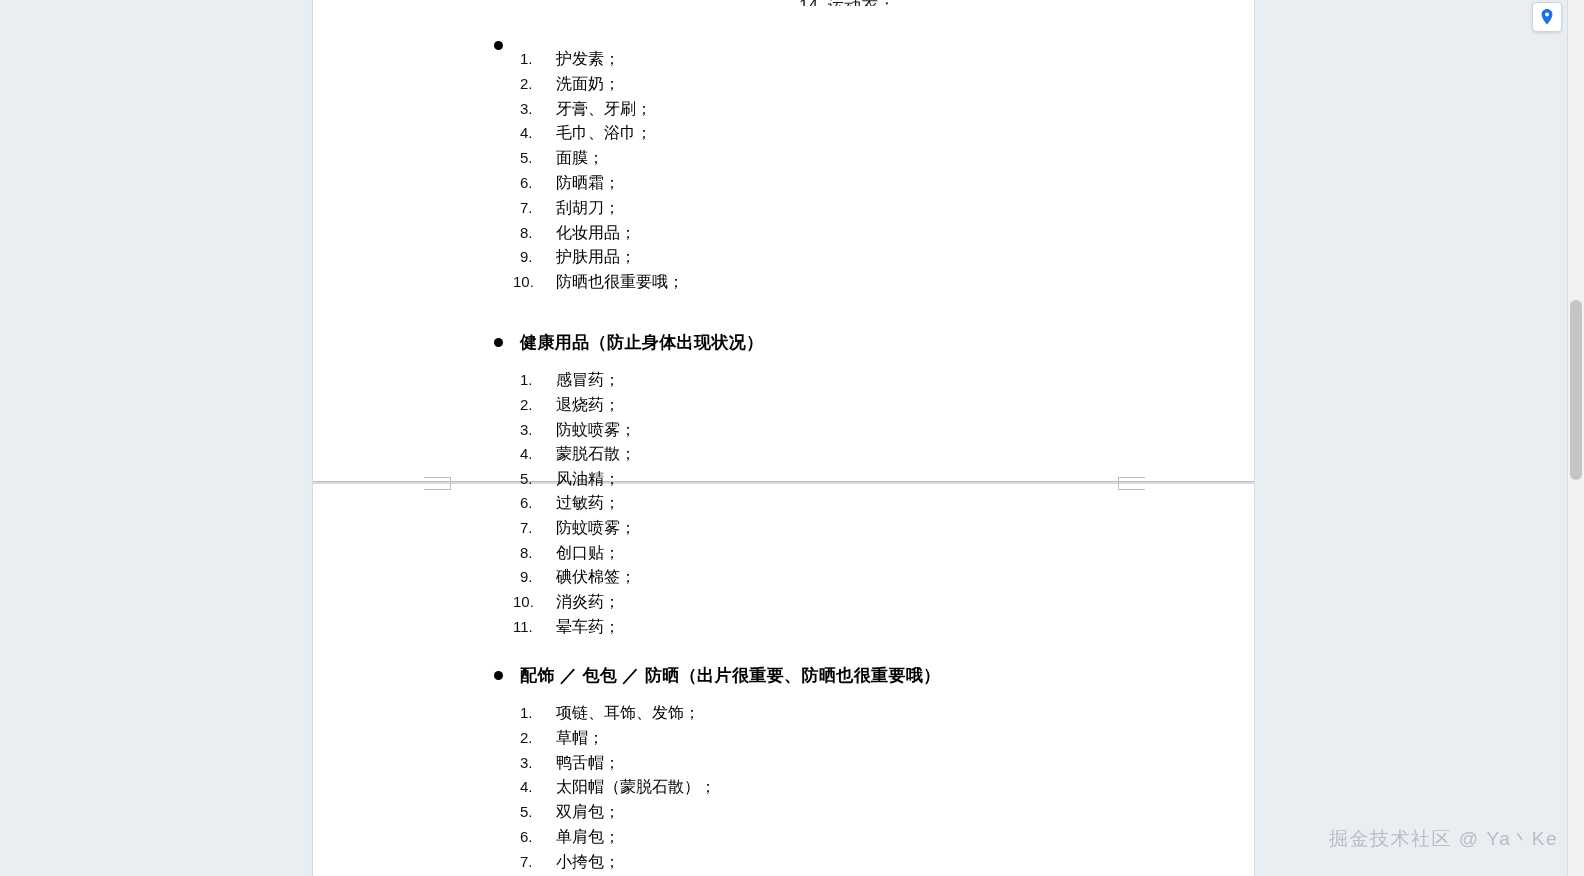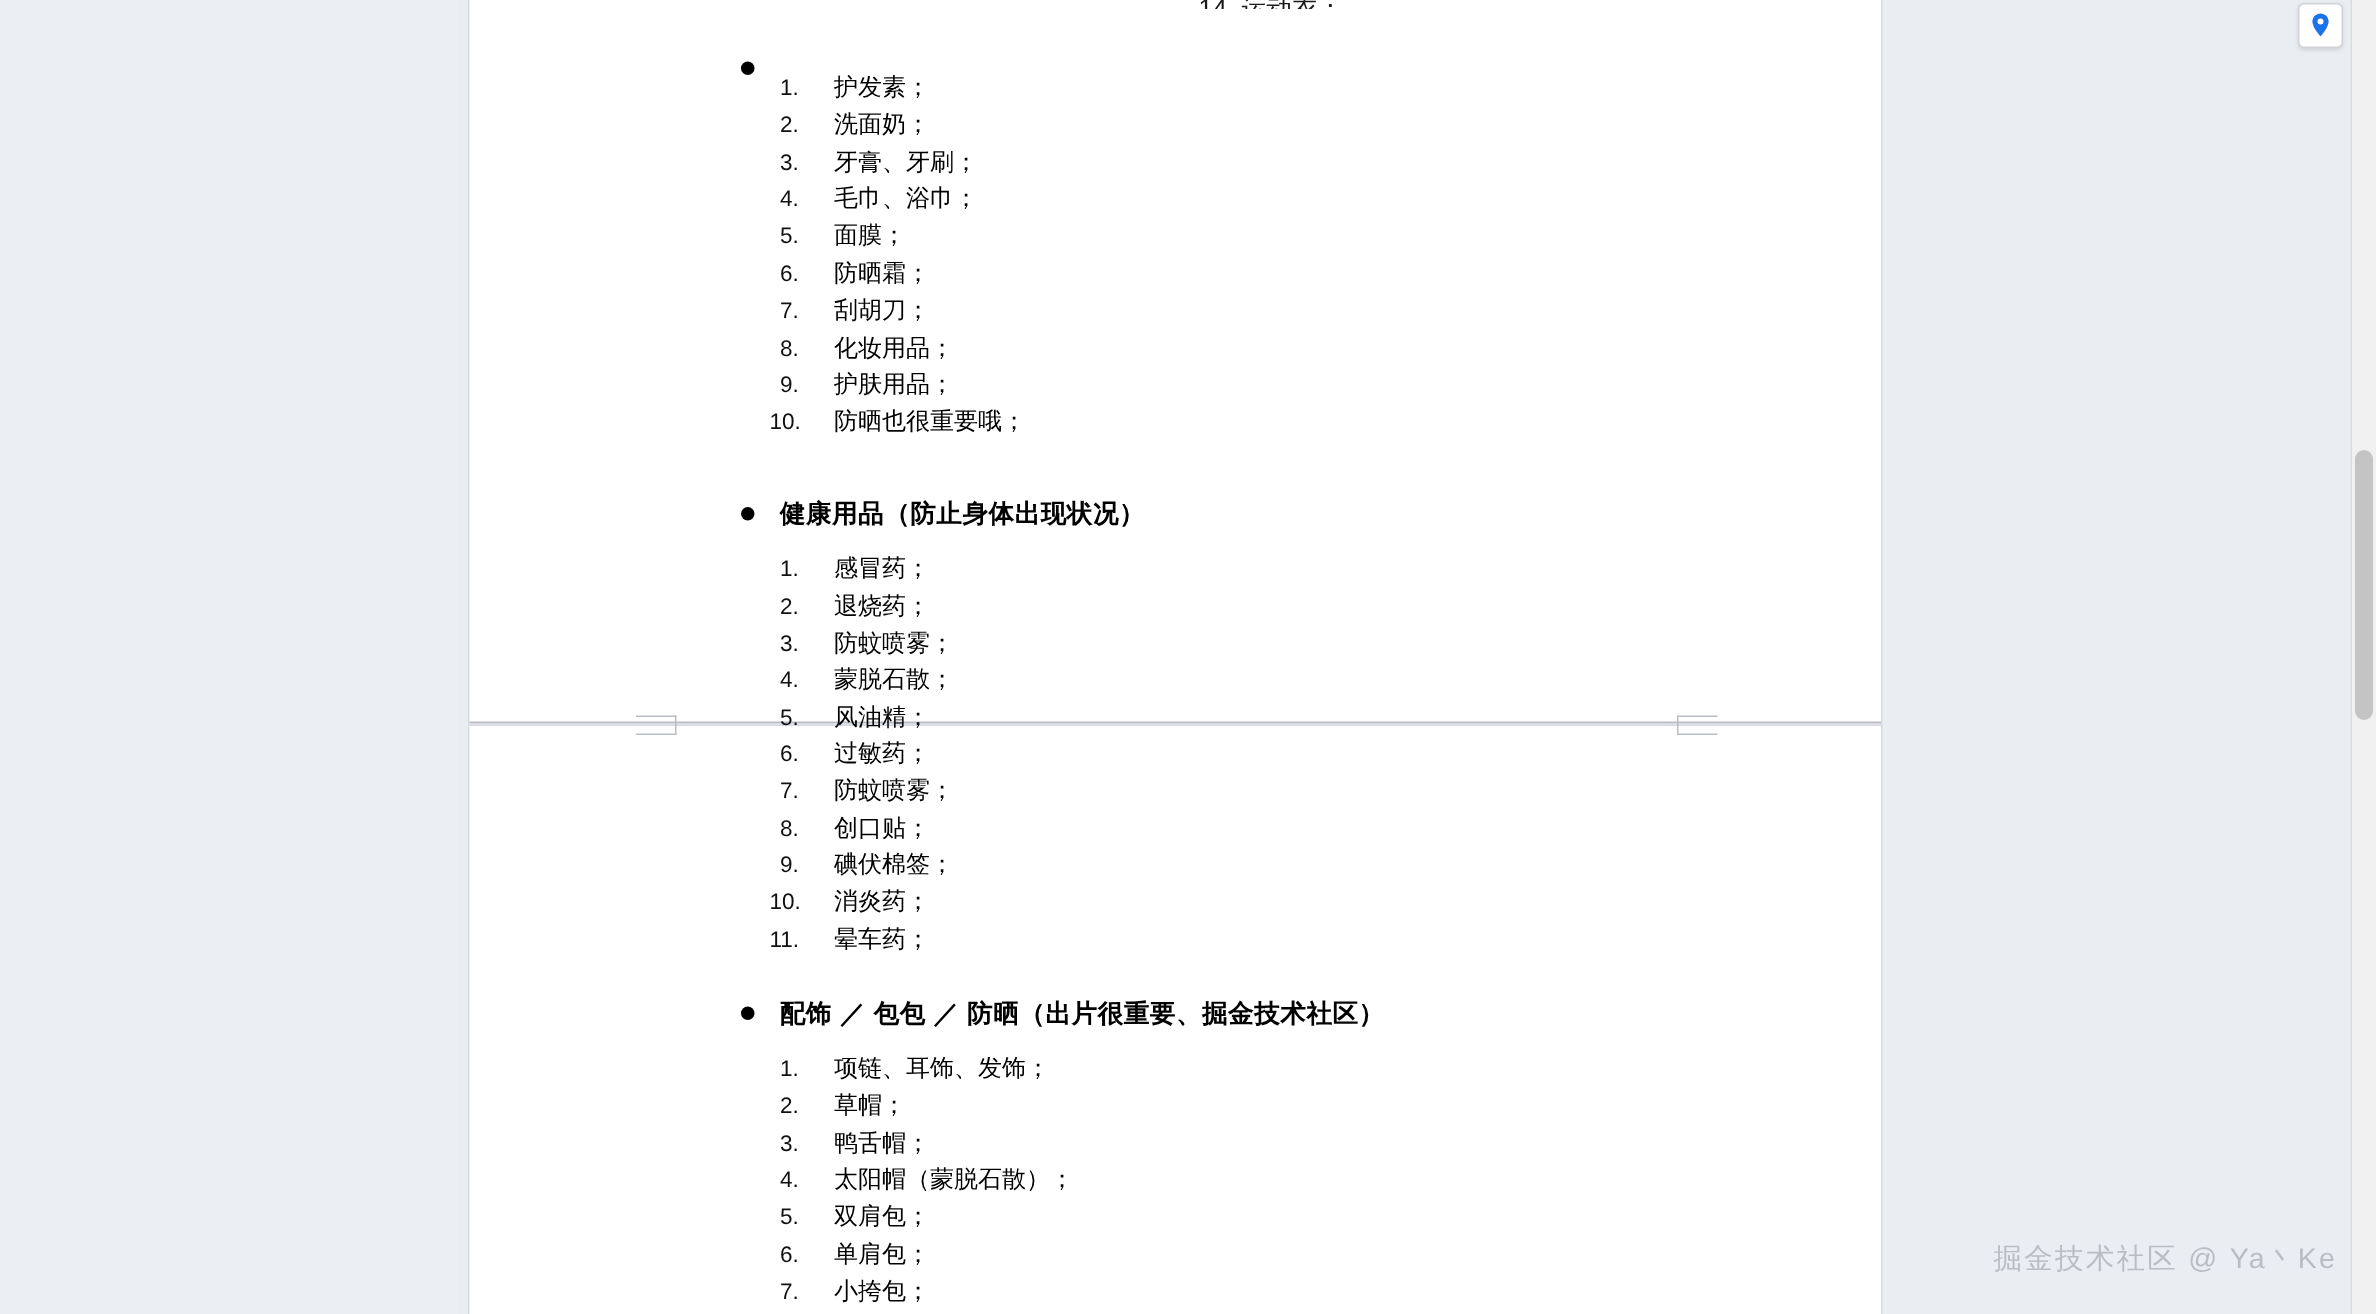--- a/index.html
+++ b/index.html
@@ -338,21 +338,21 @@
         <li>
             <span class="num wide">11.</span>
             <span class="txt">晕车药；</span>
           </li>
       </ol>
     </div>
 
     <div class="section" style="top:664px;">
       <div class="bullet-head">
         <span class="bullet-dot"></span>
-        <span>配饰 ／ 包包 ／ 防晒（出片很重要、掘金技术社区）</span>
+        <span>配饰 ／ 包包 ／ 防晒（出片很重要、防晒也很重要哦）</span>
       </div>
       <ol class="items" style="margin-top:13px;">
         <li>
             <span class="num">1.</span>
             <span class="txt">项链、耳饰、发饰；</span>
           </li>
         <li>
             <span class="num">2.</span>
             <span class="txt">草帽；</span>
           </li>

